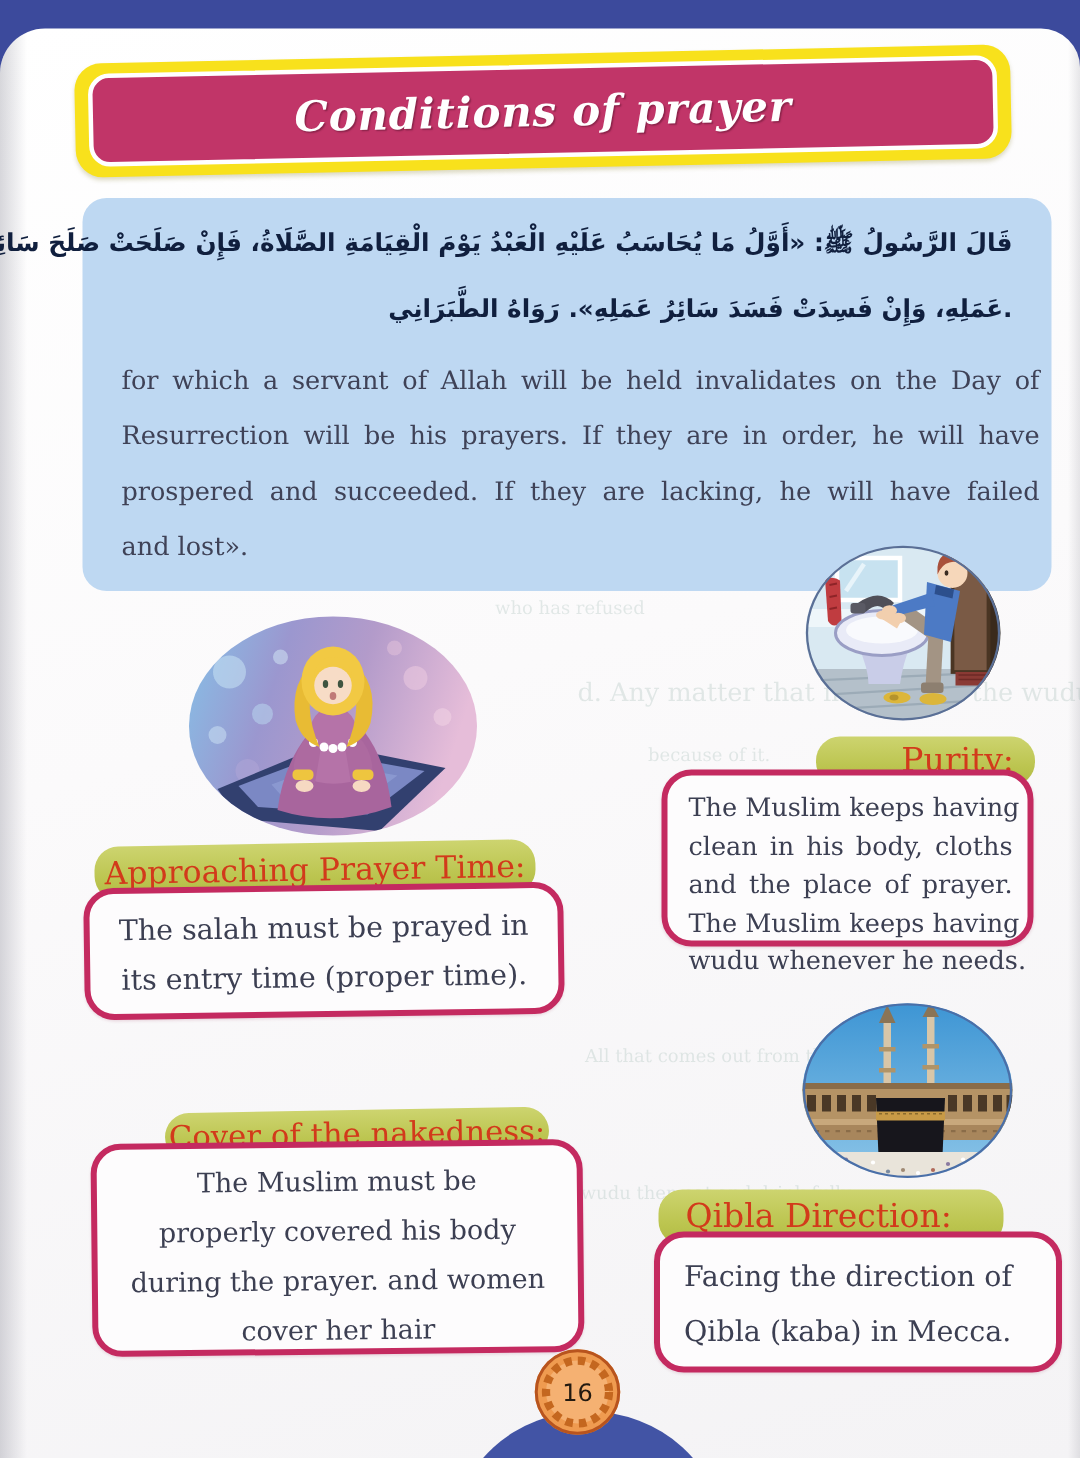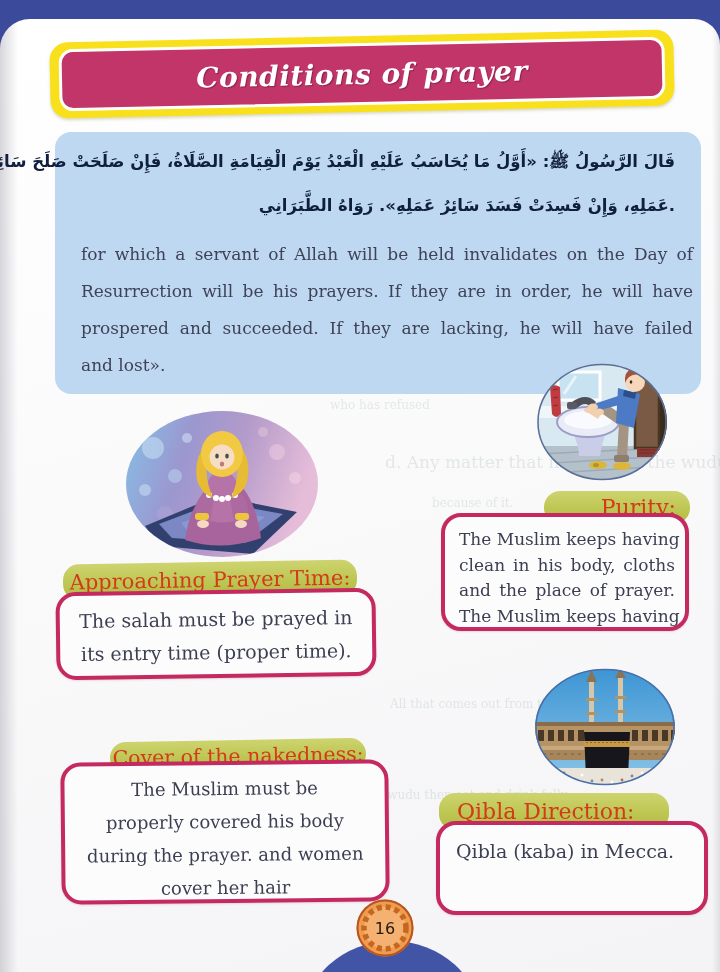--- a/index.html
+++ b/index.html
@@ -258,20 +258,21 @@
         <div>The salah must be prayed in</div>
         <div>its entry time (proper time).</div>
       </div>
 
     <div class="pill pill-purity">Purity:</div>
     <div class="cbox box-purity">
         <div>The Muslim keeps having</div>
         <div>clean in his body, cloths</div>
         <div>and the place of prayer.</div>
         <div>The Muslim keeps having</div>
+        <div>wudu whenever he needs.</div>
       </div>
 
     <svg class="illus illus-kaaba" viewBox="0 0 143 119">
       <defs>
         <clipPath id="kclip">
             <ellipse cx="71" cy="59" rx="70" ry="58"></ellipse>
           </clipPath>
         <linearGradient id="ksky" x1="0" y1="0" x2="0" y2="1">
           <stop offset="0" stop-color="#3d95d4"></stop>
             <stop offset="1" stop-color="#8ec6e8"></stop>
@@ -337,20 +338,21 @@
     <div class="pill pill-cover">Cover of the nakedness:</div>
     <div class="cbox box-cover">
         <div>The Muslim must be</div>
         <div>properly covered his body</div>
         <div>during the prayer. and women</div>
         <div>cover her hair</div>
       </div>
 
     <div class="pill pill-qibla">Qibla Direction:</div>
     <div class="cbox box-qibla">
+        <div>Facing the direction of</div>
         <div>Qibla (kaba) in Mecca.</div>
       </div>
 
     <div class="dome"></div>
     <div class="badge">
       <svg viewBox="0 0 60 60" width="60" height="60">
         <circle cx="30" cy="30" r="28.5" fill="#ef9b50"></circle>
         <circle cx="30" cy="30" r="27.5" fill="none" stroke="#b8541e" stroke-width="2"></circle>
         <circle cx="30" cy="30" r="21" fill="#f5b172" stroke="#c4671f" stroke-width="5.5" stroke-dasharray="5 4"></circle>
       </svg>

